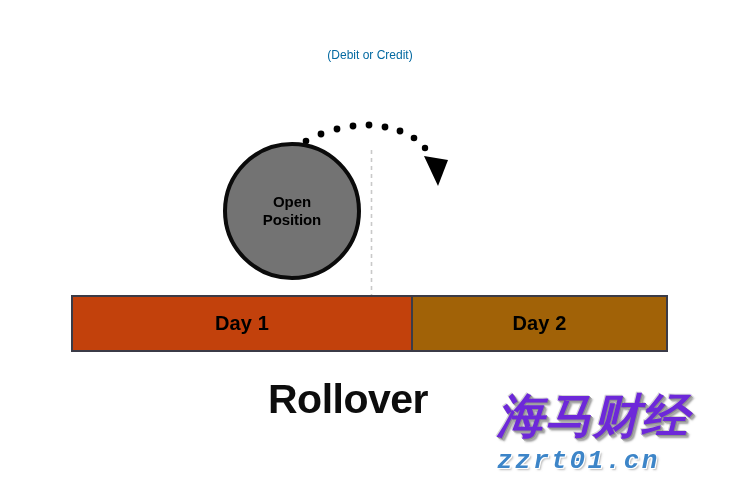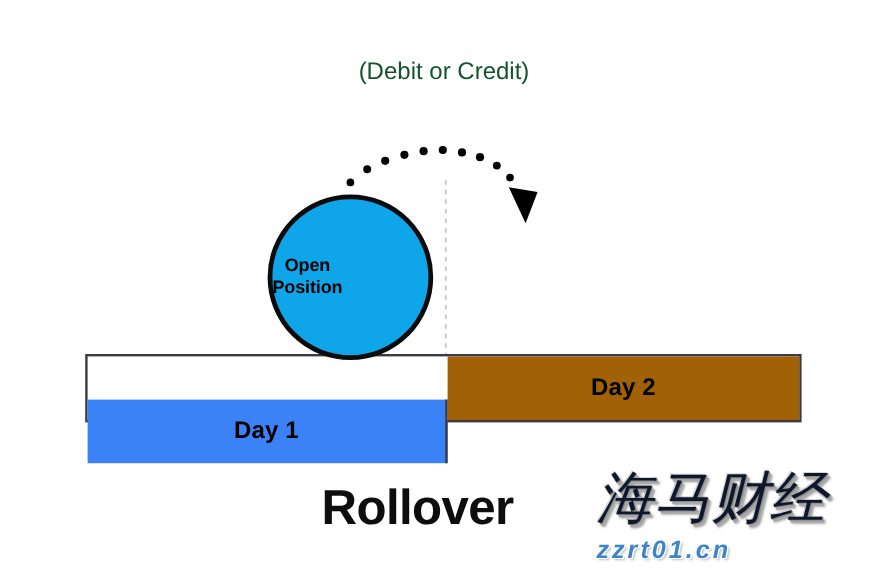--- a/index.html
+++ b/index.html
@@ -30,51 +30,51 @@
   }
   #diagram-title {
     font-size: 27px;
     font-weight: bold;
     color: #000000;
     letter-spacing: 0.2px;
     line-height: 1.1;
     margin-left: -1px;
   }
   #diagram-subtitle {
-    font-size: 20px;
+    font-size: 12px;
     font-weight: normal;
-    color: #14532d;
+    color: #0369a1;
     margin-top: 5px;
     line-height: 1.1;
     margin-left: -1px;
   }
 
   
   #vector-layer {
     position: absolute;
     left: 0;
     top: 0;
     width: 741px;
     height: 486px;
   }
 
   
   #open-position-circle {
     position: absolute;
     left: 223px;
-    top: 162px;
+    top: 142px;
     width: 138px;
     height: 138px;
     border-radius: 50%;
-    background: #0ea5e9;
+    background: #737373;
     border: 4px solid #0b0b0b;
     box-sizing: border-box;
     display: flex;
     align-items: center;
-    justify-content: flex-start;
+    justify-content: center;
     z-index: 4;
   }
   #open-position-label {
     font-size: 15px;
     font-weight: bold;
     color: #000000;
     text-align: center;
     line-height: 1.22;
     white-space: pre-line;
     letter-spacing: -0.1px;
@@ -93,75 +93,74 @@
     z-index: 2;
   }
   .day-segment {
     display: flex;
     align-items: center;
     justify-content: center;
     box-sizing: border-box;
     height: 100%;
   }
   #day-1-segment {
-    width: 300px;
-    background: #3b82f6;
+    width: 340px;
+    background: #c2410c;
     border-right: 2px solid #3b3b47;
-    margin-top: 36px;
   }
   #day-2-segment {
     flex: 1 1 auto;
     background: #a16207;
   }
   .day-label {
     font-size: 20px;
     font-weight: bold;
     color: #000000;
     letter-spacing: 0.1px;
   }
 
   
   #rollover-caption {
     position: absolute;
     left: 268px;
-    top: 402px;
+    top: 378px;
     font-size: 41px;
     font-weight: bold;
     color: #0d0d0d;
     letter-spacing: -0.5px;
     line-height: 1.05;
   }
 
   
   #watermark {
     position: absolute;
     left: 497px;
     top: 392px;
     width: 236px;
     height: 92px;
     z-index: 6;
   }
   #watermark-cn {
     font-family: "DejaVu Sans", sans-serif;
     font-size: 47px;
-    font-weight: normal;
+    font-weight: bold;
     font-style: italic;
-    color: #0f172a;
+    color: #6d28d9;
     letter-spacing: 1px;
     line-height: 1;
     white-space: nowrap;
     text-shadow:
       1px 1px 0 #8e8e8e,
       2px 2px 0 #a9a9a9,
       3px 3px 2px rgba(80,80,80,0.55),
       -1px -1px 0 #d5d5d5;
   }
   #watermark-url {
-    font-family: Liberation Sans, sans-serif;
-    font-size: 21px;
+    font-family: Liberation Mono, monospace;
+    font-size: 26px;
     font-weight: bold;
     font-style: italic;
     color: #3d85c8;
     letter-spacing: 2.5px;
     line-height: 1;
     margin-top: 9px;
     white-space: nowrap;
     text-shadow:
       1px 1px 0 #ffffff,
       -1px -1px 0 #ffffff,

